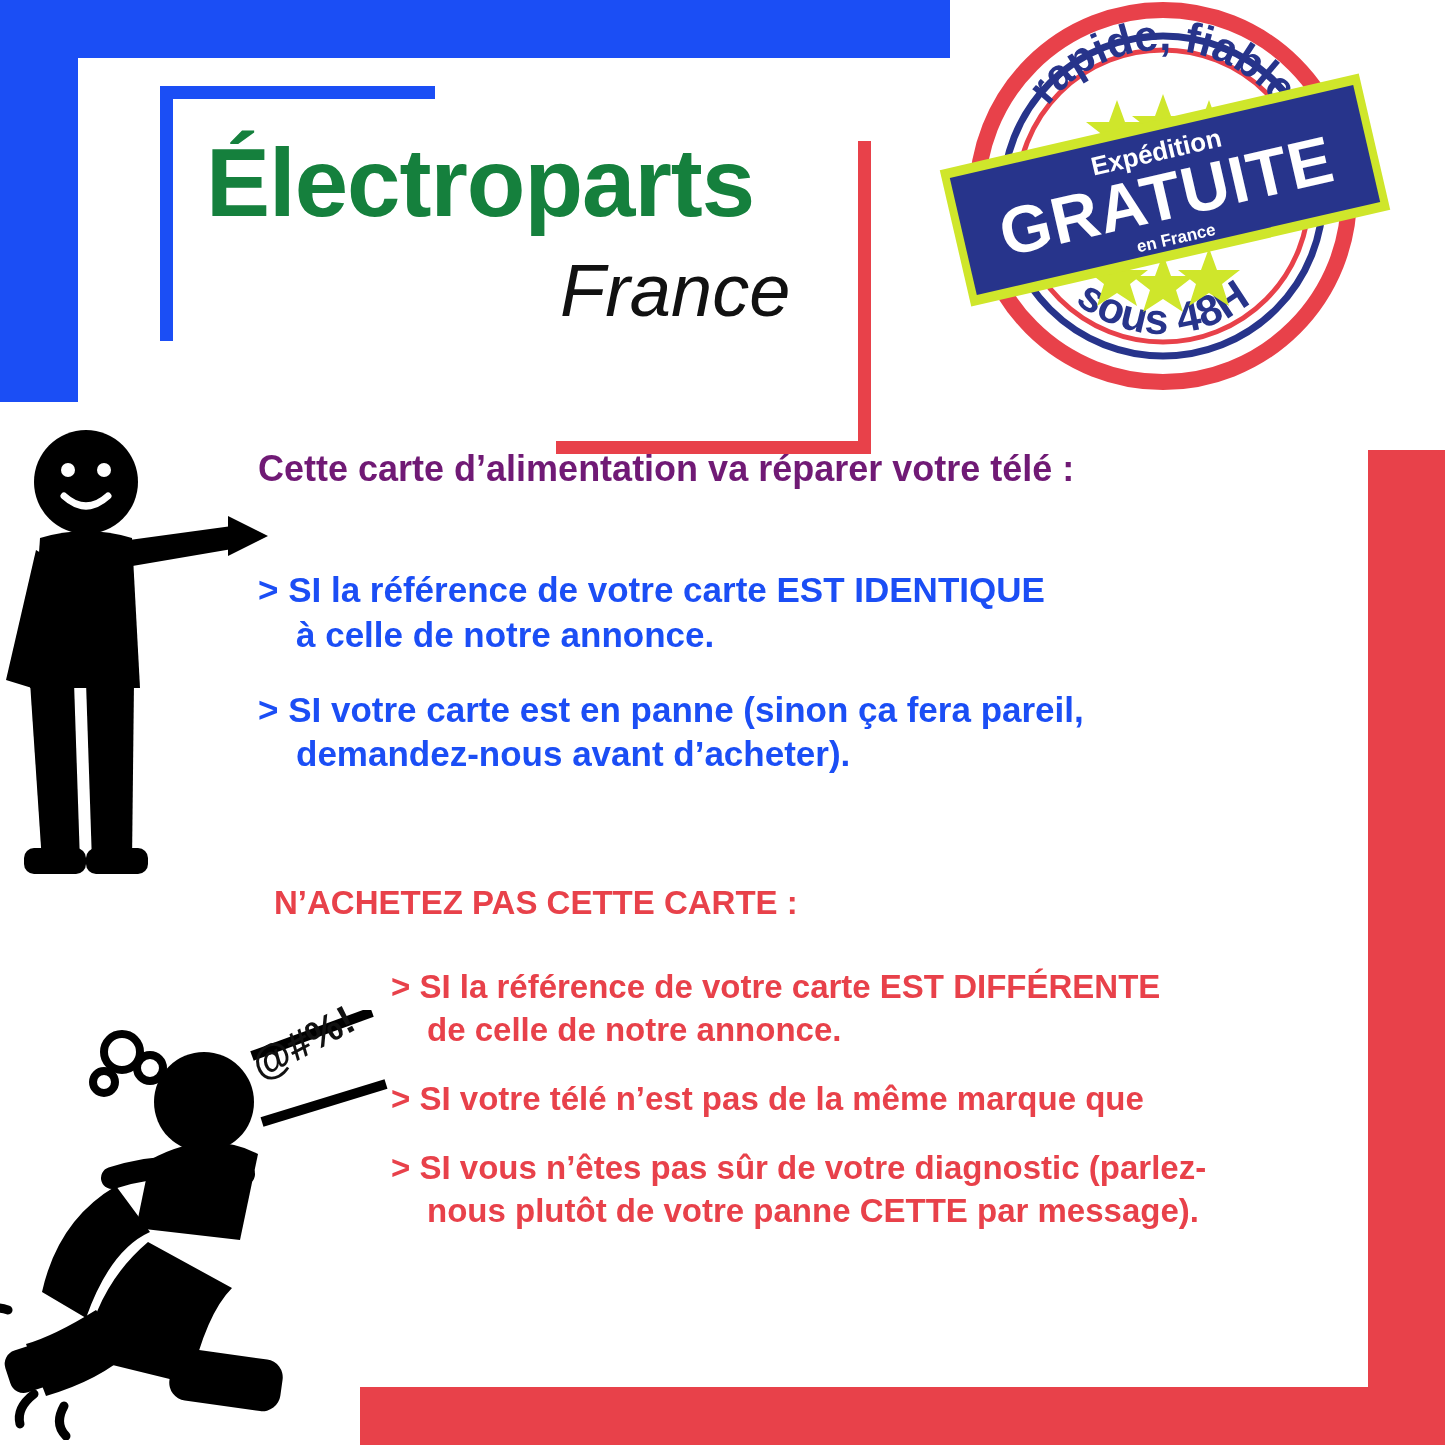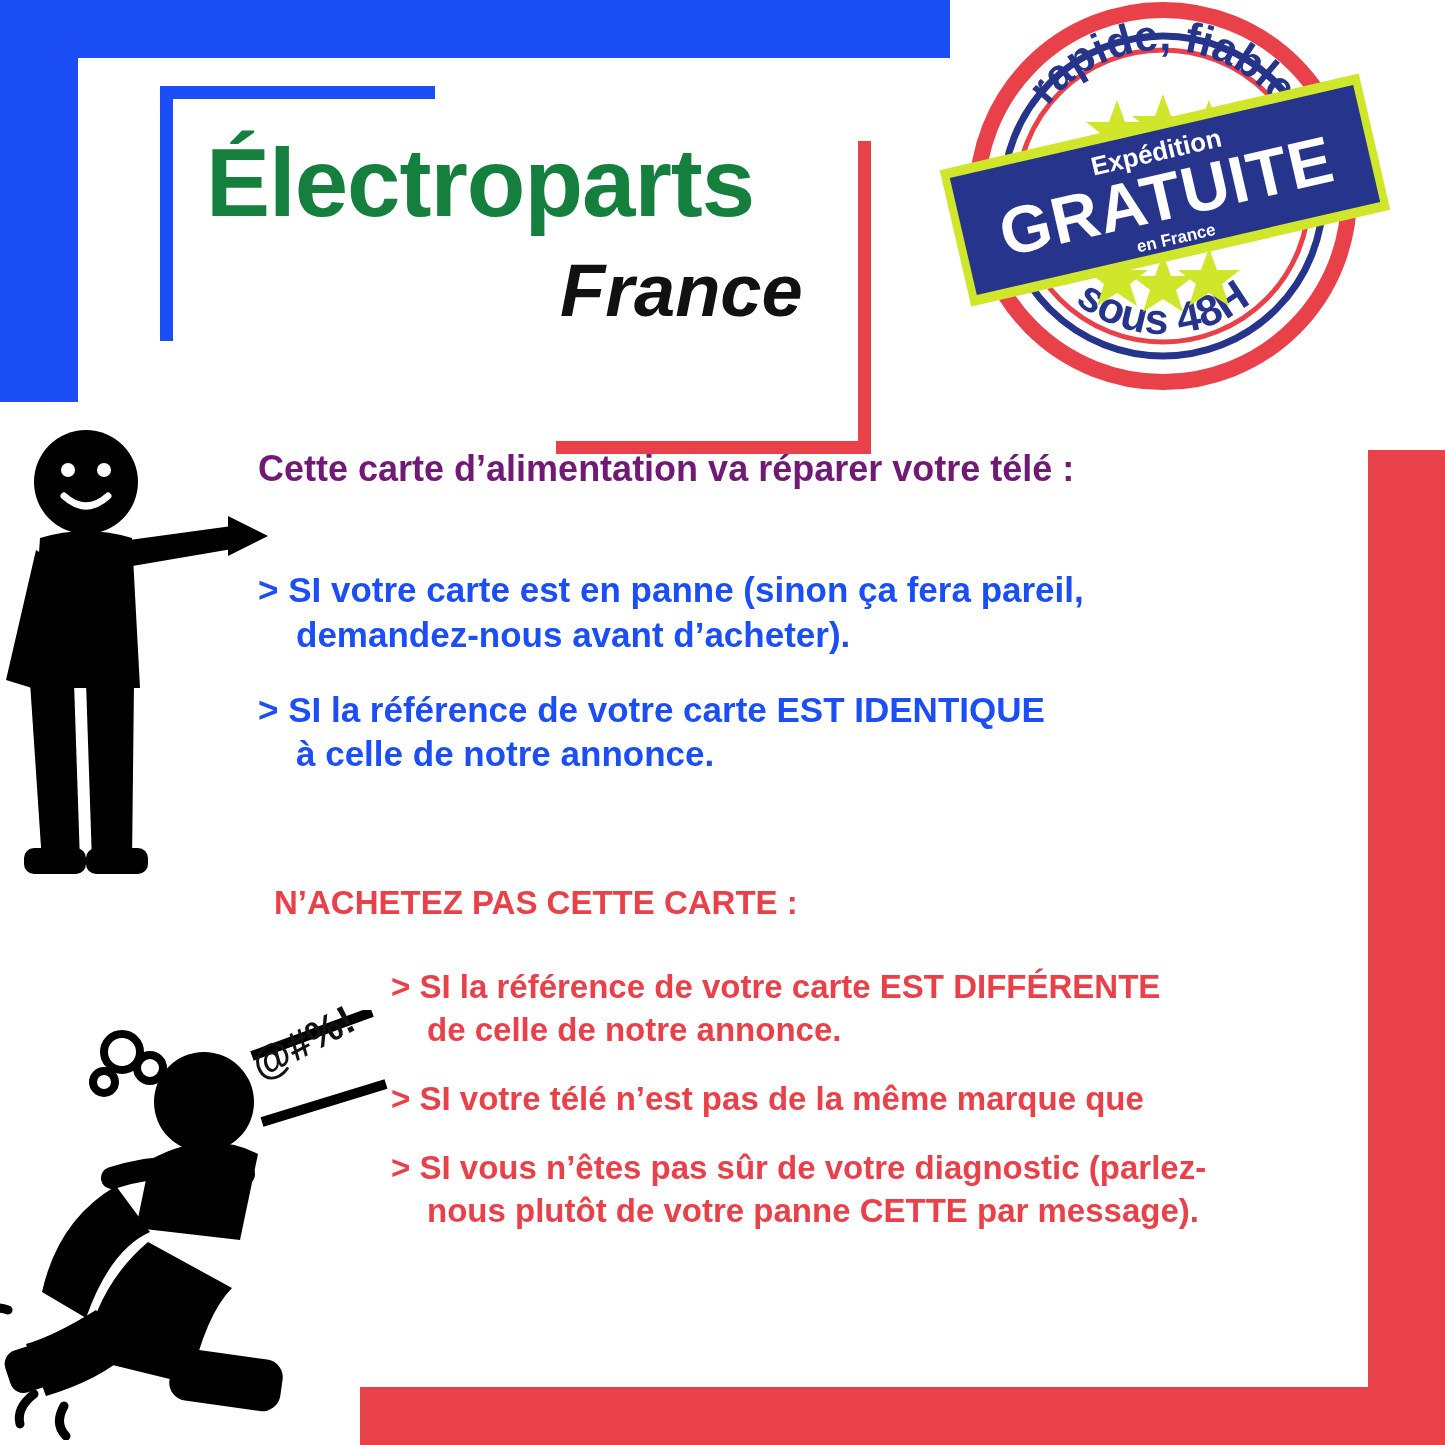--- a/index.html
+++ b/index.html
@@ -40,21 +40,21 @@
     position:absolute;left:396px;top:55px;width:302px;height:300px;
     border-right:13px solid #e8414a;border-bottom:13px solid #e8414a;
   }
   .logo-main{
     position:absolute;left:46px;top:42px;
     font-size:96px;font-weight:bold;color:#15803d;letter-spacing:-1px;
     font-family:"Liberation Sans", sans-serif;
   }
   .logo-sub{
     position:absolute;left:400px;top:162px;
-    font-size:74px;font-weight:bold;font-style:italic;color:#111111;
+    font-size:74px;font-weight:normal;font-style:italic;color:#111111;
     font-family:"Liberation Sans", sans-serif;
   }
 
   
   .badge{position:absolute;left:955px;top:0px;width:420px;height:400px;}
   .badge svg{position:absolute;left:0;top:0;}
   .badge-ribbon{
     position:absolute;left:-5px;top:120px;width:430px;height:140px;
     background:#cfe62b;transform:rotate(-13deg);
   }
@@ -197,27 +197,27 @@
         <line x1="262" y1="112" x2="386" y2="74"></line>
       </g>
     </svg>
   </div>
   <div class="curse">@#%!</div>
 
   <div class="headline">Cette carte d’alimentation va réparer votre télé :</div>
 
   <div class="blue-list">
     <div class="row">
+      <span>&gt; SI la référence de votre carte EST IDENTIQUE</span>
+      <span class="ind">à celle de notre annonce.</span>
+    </div>
+    <div class="row">
       <span>&gt; SI votre carte est en panne (sinon ça fera pareil,</span>
       <span class="ind">demandez-nous avant d’acheter).</span>
     </div>
-    <div class="row">
-      <span>&gt; SI la référence de votre carte EST IDENTIQUE</span>
-      <span class="ind">à celle de notre annonce.</span>
-    </div>
   </div>
 
   <div class="warning">N’ACHETEZ PAS CETTE CARTE :</div>
 
   <div class="red-list">
     <div class="row">
       <span>&gt; SI la référence de votre carte EST DIFFÉRENTE</span>
       <span class="ind">de celle de notre annonce.</span>
     </div>
     <div class="row">

